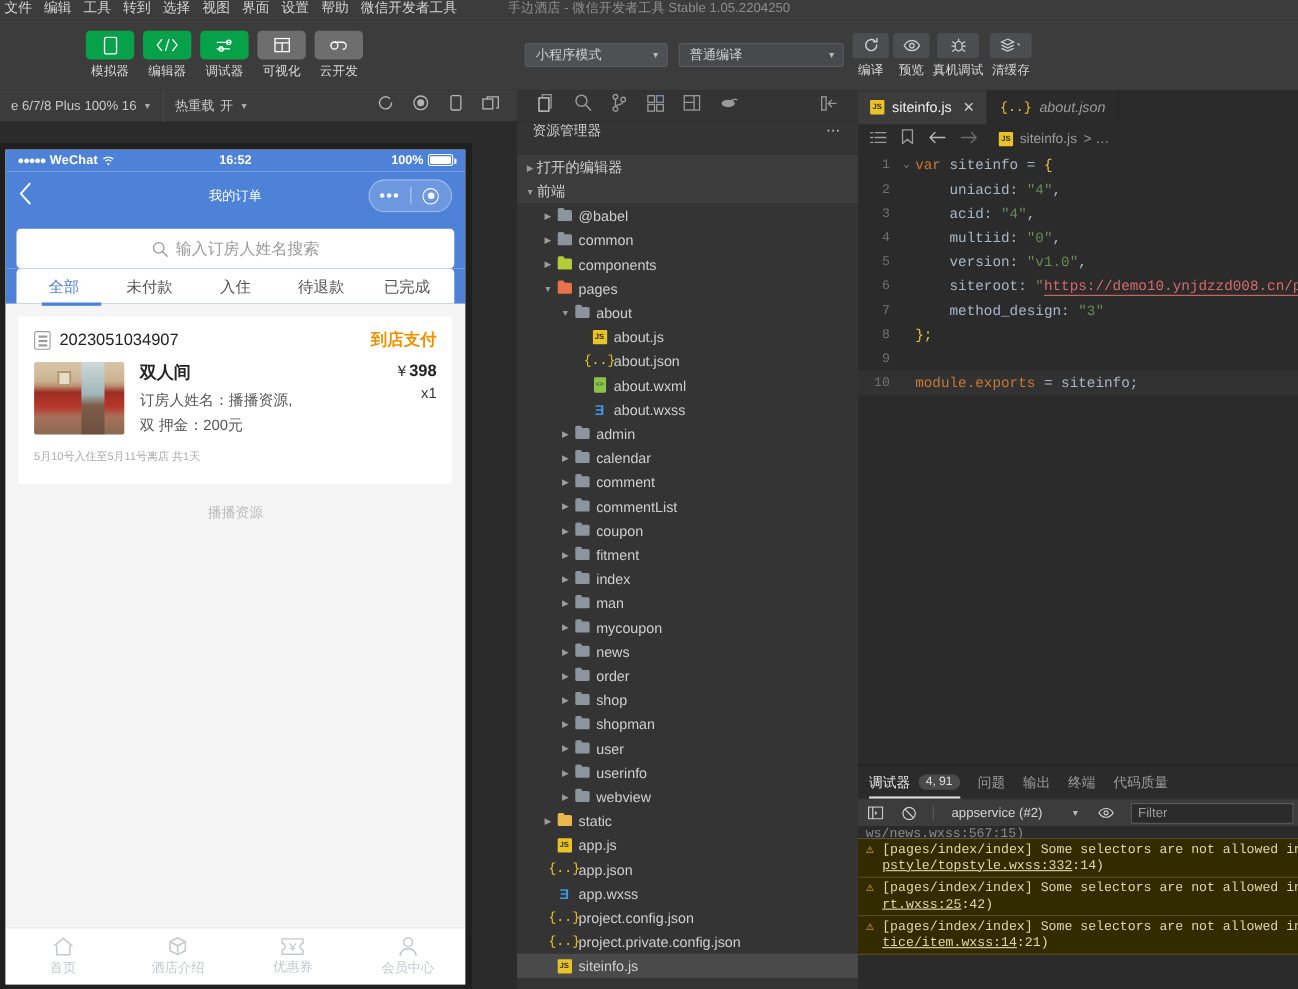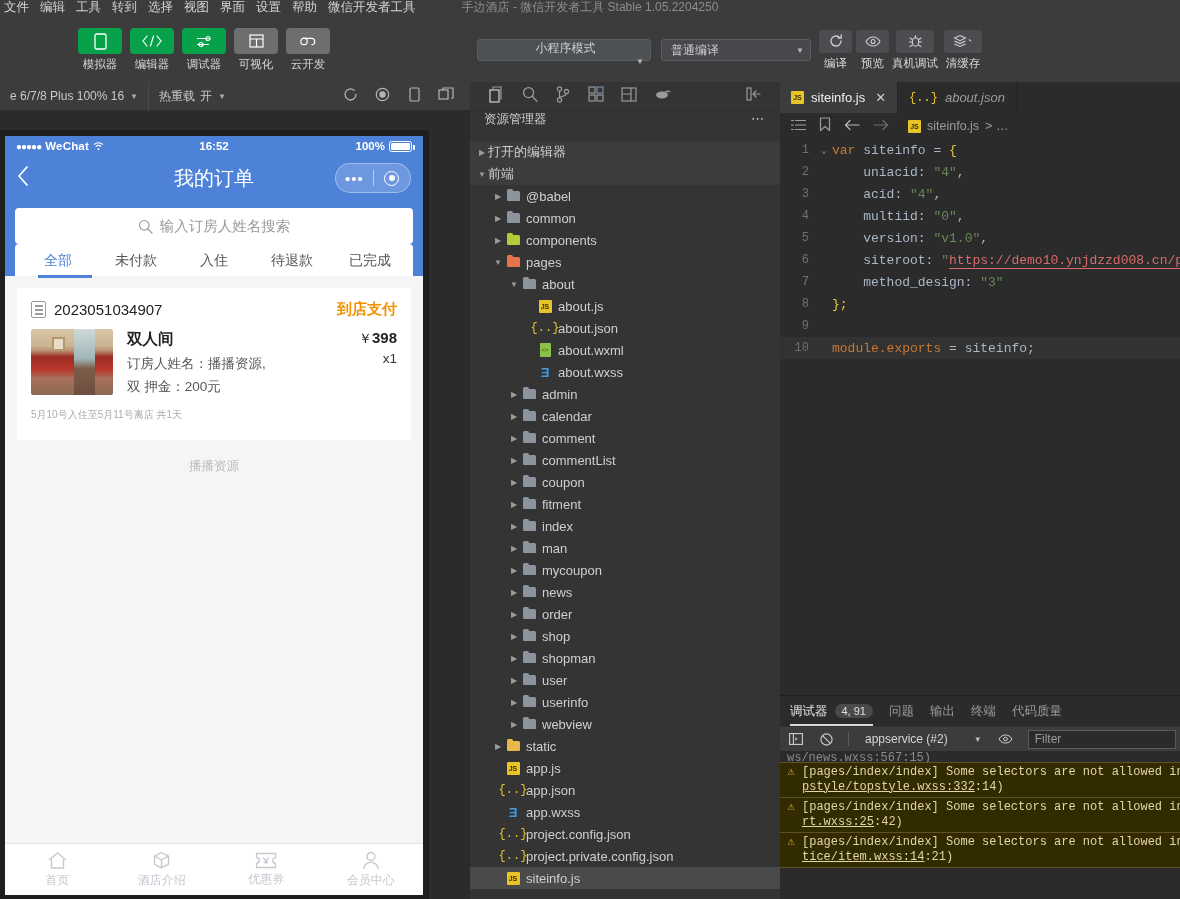--- a/index.html
+++ b/index.html
@@ -41,21 +41,21 @@
   .chip.grey  { background: #6e6e6e; }
   .tbtn .lab { font-size: 11.5px; color: #d9d9d9; white-space: nowrap; }
 
   .tool-mid { display: flex; align-items: center; gap: 10px; margin-left: 147px; }
   .select {
     height: 22px; background: #4e5154; border: 1px solid #5a5d60; border-radius: 3px;
     color: #cfcfcf; font-size: 12px; display: flex; align-items: center;
     padding: 0 6px 0 9px; position: relative;
   }
   .select .caret { margin-left: auto; font-size: 8px; color: #b9b9b9; padding-left: 14px; }
-  #mode-select { width: 174px; flex-direction: column; }
+  #mode-select { width: 130px; }
   #compile-select { width: 150px; background: #47494c; }
 
   .tool-right { display: flex; align-items: flex-start; gap: 4px; margin-left: 8px; }
   .rbtn { width: 33px; display: flex; flex-direction: column; align-items: center; gap: 3px; }
   .rbtn .sq {
     width: 33px; height: 23px; border-radius: 3px; background: #4b4d50;
     display: flex; align-items: center; justify-content: center; color: #d0d0d0;
   }
   .rbtn .lab { font-size: 11.5px; color: #d9d9d9; white-space: nowrap; }
   .rbtn.wide { width: 44px; }
@@ -95,39 +95,39 @@
     display: flex; flex-direction: column;
     box-shadow: 0 0 0 6px #1f1f1f;
   }
   .statusbar {
     height: 20px; background: #4d82d8; color: #fff; font-size: 11.5px;
     display: flex; align-items: center; padding: 0 11px;
   }
   .sb-left { display: flex; align-items: center; gap: 4px; font-weight: 600; letter-spacing: .2px; }
   .dots5 { letter-spacing: -1px; font-size: 10px; }
   .sb-center { position: absolute; left: 0; right: 0; text-align: center; font-weight: 600; pointer-events: none; }
-  .sb-right { margin-left: auto; display: flex; align-items: flex-end; gap: 4px; font-weight: 600; }
+  .sb-right { margin-left: auto; display: flex; align-items: flex-start; gap: 4px; font-weight: 600; }
   .battery {
     width: 23px; height: 11px; border: 1.4px solid #fff; border-radius: 2.5px;
     position: relative; display: inline-block;
   }
   .battery::after {
     content:''; position: absolute; right: -3.5px; top: 3px; width: 2px; height: 5px;
     background: #fff; border-radius: 0 1px 1px 0;
   }
   .battery i { position: absolute; inset: 1.3px; background: #fff; border-radius: 1px; display: block; }
 
   .navbar {
     height: 44px; background: #4d82d8; color: #fff; position: relative;
     display: flex; align-items: center; padding: 0 12px;
   }
   .nav-back { font-size: 22px; line-height: 1; font-weight: 300; }
   .nav-title {
     position: absolute; left: 0; right: 0; text-align: center;
-    font-size: 20px; pointer-events: none;
+    font-size: 12px; pointer-events: none;
   }
   .capsule {
     margin-left: auto; width: 76px; height: 30px; border-radius: 16px;
     background: rgba(255,255,255,.18); border: 1px solid rgba(255,255,255,.35);
     display: flex; align-items: center; justify-content: center; gap: 0;
     position: relative; z-index: 2;
   }
   .capsule .dots { font-size: 15px; letter-spacing: 1px; color: #fff; width: 38px; text-align: center; }
   .capsule .divider { width: 1px; height: 16px; background: rgba(255,255,255,.5); }
   .capsule .target {

